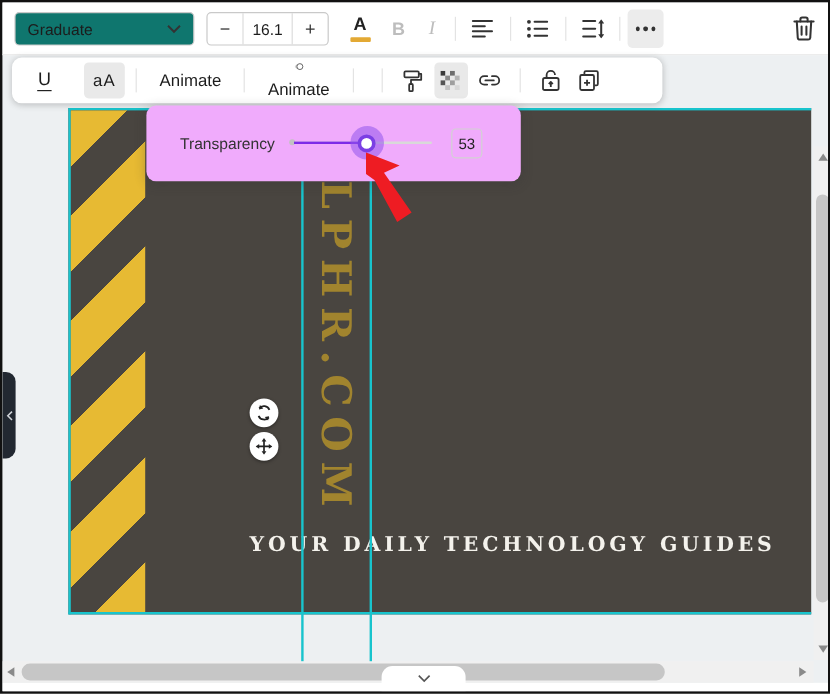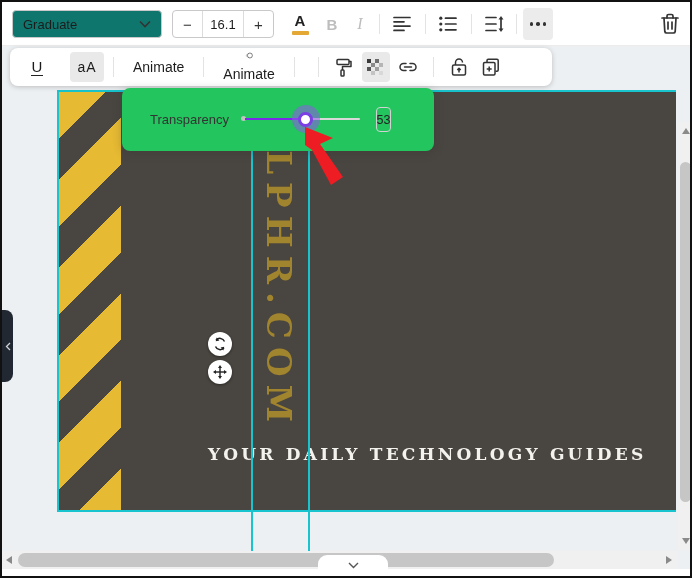--- a/index.html
+++ b/index.html
@@ -87,37 +87,37 @@
     font-size:17px; letter-spacing:3.2px; color:#f4f2ec; z-index:3; white-space:nowrap;
   }
   .handle {
     position:absolute; width:24px; height:24px; border-radius:50%;
     background:#fff; box-shadow:0 1px 3px rgba(0,0,0,.4);
     display:flex; align-items:center; justify-content:center; z-index:5; cursor:pointer;
   }
   
   .popover {
     position:absolute; left:120px; top:86px; width:312px; height:63px;
-    background:#22c55e; border-radius:8px; z-index:30;
+    background:#f0abfc; border-radius:8px; z-index:30;
     box-shadow:0 2px 10px rgba(50,50,50,.30);
     display:flex; align-items:center;
   }
   .pop-label { margin-left:28px; font-size:13px; color:#333; }
   .slider { position:absolute; left:123px; top:0; width:115px; height:100%; cursor:pointer; }
   .track { position:absolute; left:0; top:30px; width:115px; height:2px; background:#d9d9d9; border-radius:1px; }
   .track-dot { position:absolute; left:-4px; top:28px; width:5px; height:5px; border-radius:50%; background:#c2c2c2; }
   .fill { position:absolute; left:0; top:30px; height:2px; background:var(--accent-purple); }
   .knob {
     position:absolute; top:31px; width:28px; height:28px; margin:-14px 0 0 -14px; border-radius:50%;
     background:rgba(146,85,235,.55);
     display:flex; align-items:center; justify-content:center;
   }
   .knob::after { content:""; width:9px; height:9px; border-radius:50%; background:#fff; border:3px solid #7b3fe4; }
   .val-box {
-    position:absolute; left:254px; top:19px; width:15px; height:25px;
+    position:absolute; left:254px; top:19px; width:26px; height:25px;
     border:1px solid #d2d2d2; border-radius:4px; font-size:12.5px; color:#222;
     display:flex; align-items:center; justify-content:center;
   }
   
   .cursor { position:absolute; left:301px; top:123px; z-index:40; }
   
   .side-tab {
     position:absolute; left:0; top:308px; width:11px; height:72px;
     background:#222831; border-radius:0 8px 8px 0; z-index:6;
     display:flex; align-items:center; justify-content:center;

